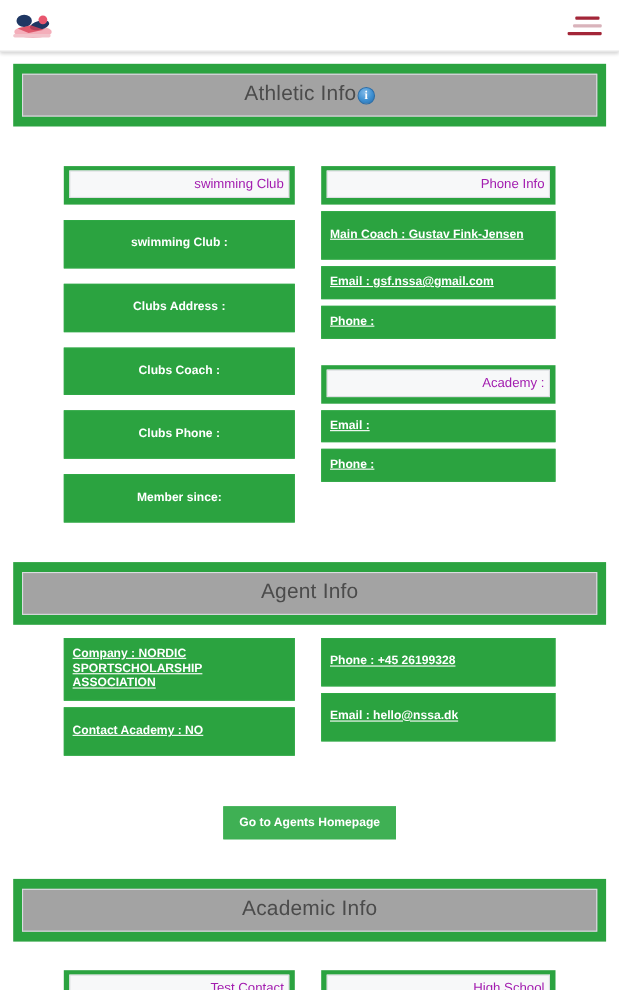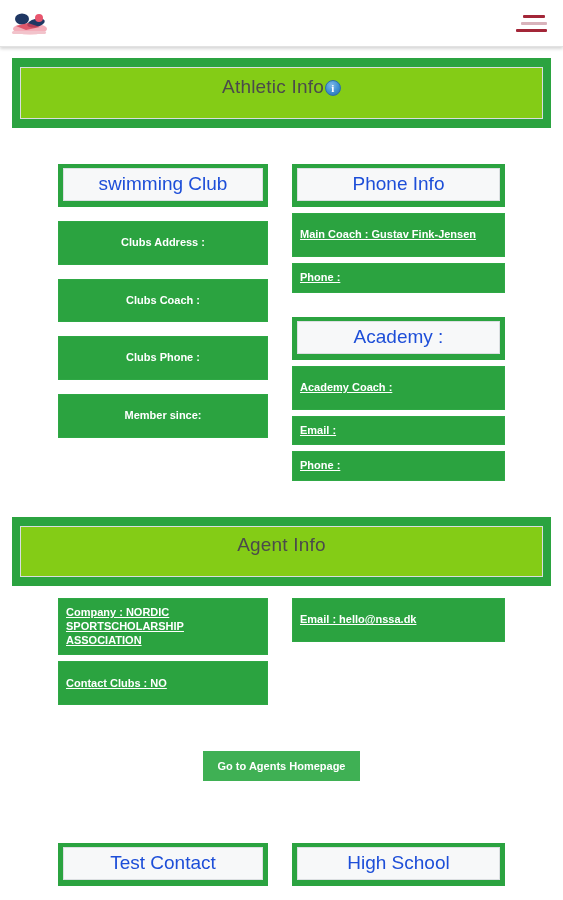--- a/index.html
+++ b/index.html
@@ -61,26 +61,26 @@
     padding-top: 11px;
   }
 
   
   .banner {
     margin: 0 12px;
     background: #2ba340;
     padding: 9px 8px;
   }
   .banner-inner {
-    background: #84cc16;
+    background: #a3a3a3;
     border: 1px solid #dadde0;
     text-align: center;
     font-size: 19px;
     color: #4b4b4b;
-    padding: 7px 4px 20px;
+    padding: 7px 4px 8px;
     letter-spacing: 0.2px;
     white-space: nowrap;
   }
   .banner-inner .title-txt { vertical-align: middle; }
 
   .info-icon {
     display: inline-block;
     width: 16px;
     height: 16px;
     border-radius: 50%;
@@ -107,23 +107,23 @@
   }
 
   
   .card-head {
     background: #2ba340;
     padding: 4px 5px 6px;
   }
   .card-head-inner {
     background: #f7f8f9;
     border: 1px solid #dcdfe2;
-    text-align: center;
-    font-size: 19px;
-    color: #1d4ed8;
+    text-align: right;
+    font-size: 12px;
+    color: #a21caf;
     padding: 4px 4px 5px;
     white-space: nowrap;
     overflow: hidden;
   }
 
   
   .field {
     background: #2ba340;
     border: 1px solid #2fa845;
     color: #ffffff;
@@ -205,70 +205,75 @@
   </div>
 
   <div class="spacer-lg"></div>
 
   <div class="cols-outer">
 
     <div class="col">
       <div class="card-head">
         <div class="card-head-inner">swimming Club</div>
       </div>
+      <div class="field center">swimming Club :</div>
       <div class="field center">Clubs Address :</div>
       <div class="field center">Clubs Coach :</div>
       <div class="field center">Clubs Phone :</div>
       <div class="field center">Member since:</div>
     </div>
 
     <div class="col right">
       <div>
         <div class="card-head">
           <div class="card-head-inner">Phone Info</div>
         </div>
         <div class="field left tall">Main Coach : Gustav Fink-Jensen</div>
+        <div class="field left">Email : gsf.nssa@gmail.com</div>
         <div class="field left">Phone :</div>
       </div>
 
       <div class="block-gap"></div>
 
       <div>
         <div class="card-head">
           <div class="card-head-inner">Academy :</div>
         </div>
-        <div class="field left tall">Academy Coach :</div>
         <div class="field left">Email :</div>
         <div class="field left">Phone :</div>
       </div>
     </div>
   </div>
 
   <div class="spacer-lg"></div>
 
   <div class="banner">
     <div class="banner-inner">Agent Info</div>
   </div>
 
   <div class="agent-body">
     <div class="agent-col">
       <div class="field left tall">Company : NORDIC SPORTSCHOLARSHIP ASSOCIATION</div>
-      <div class="field left tall">Contact Clubs : NO</div>
+      <div class="field left tall">Contact Academy : NO</div>
     </div>
     <div class="agent-col right">
+      <div class="field left tall">Phone : +45 26199328</div>
       <div class="field left tall">Email : hello@nssa.dk</div>
     </div>
   </div>
 
   <div class="agent-btn-wrap">
     <button class="agent-btn">Go to Agents Homepage</button>
   </div>
 
   <div class="spacer-lg"></div>
 
+  <div class="banner">
+    <div class="banner-inner">Academic Info</div>
+  </div>
 
   <div class="spacer-md"></div>
 
   <div class="cols-outer">
     <div class="col">
       <div class="card-head">
         <div class="card-head-inner">Test Contact</div>
       </div>
 
     </div>

